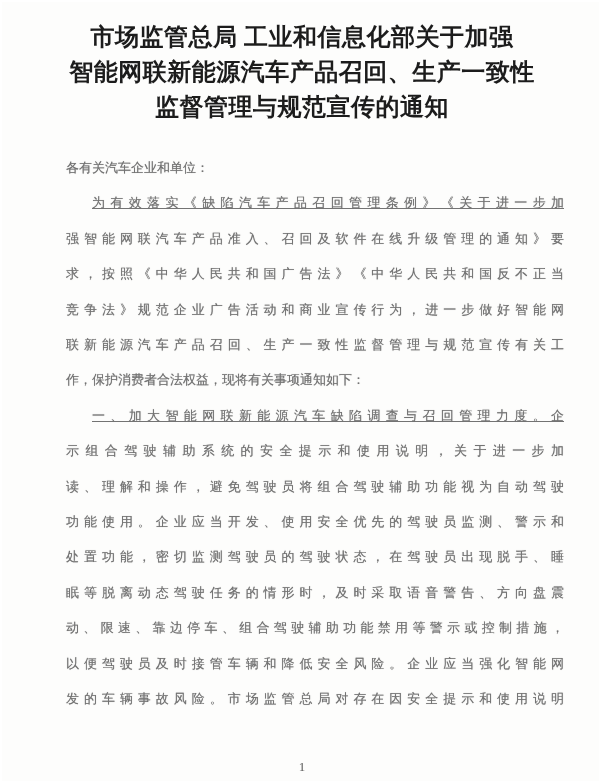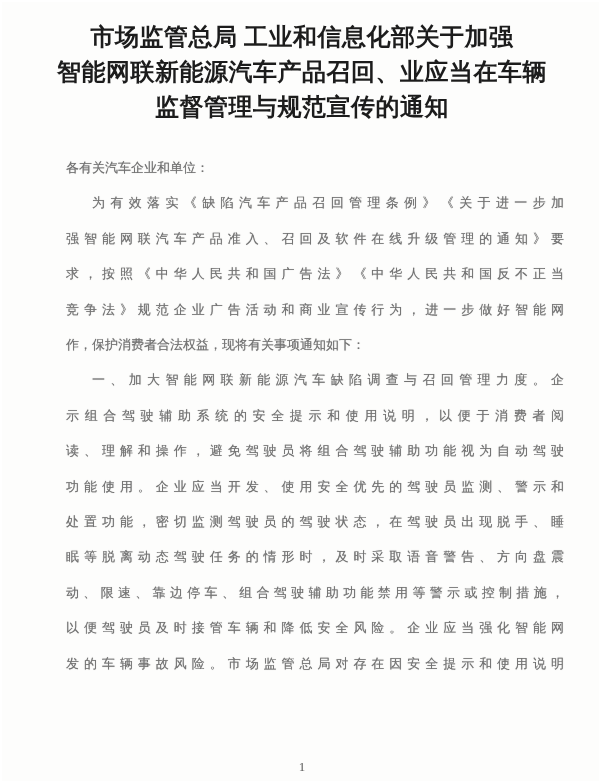--- a/index.html
+++ b/index.html
@@ -38,50 +38,51 @@
   }
   .body-line {
     text-align: justify;
     white-space: nowrap;
   }
   .body-line.fill {
     text-align: justify;
     text-align-last: justify;
     white-space: normal;
   }
-  .body-line.indent { text-indent: 2em; }
+  .body-line.indent { text-indent: 2em; text-decoration: underline; }
   .page-number {
     position: absolute;
     bottom: 7px;
     left: 0;
     width: 600px;
     text-align: center;
     font-size: 13px;
     color: #5a5a5a;
   }
 </style>
 </head>
 <body>
 
 <div class="page">
   <h1 class="title">
     <span class="title-line">市场监管总局 工业和信息化部关于加强</span>
-    <span class="title-line">智能网联新能源汽车产品召回、业应当在车辆</span>
+    <span class="title-line">智能网联新能源汽车产品召回、生产一致性</span>
     <span class="title-line">监督管理与规范宣传的通知</span>
   </h1>
 
   <div class="body-block" id="body-block">
       <div class="body-line">各有关汽车企业和单位：</div>
       <div class="body-line fill indent">为有效落实《缺陷汽车产品召回管理条例》《关于进一步加</div>
       <div class="body-line fill">强智能网联汽车产品准入、召回及软件在线升级管理的通知》要</div>
       <div class="body-line fill">求，按照《中华人民共和国广告法》《中华人民共和国反不正当</div>
       <div class="body-line fill">竞争法》规范企业广告活动和商业宣传行为，进一步做好智能网</div>
+      <div class="body-line fill">联新能源汽车产品召回、生产一致性监督管理与规范宣传有关工</div>
       <div class="body-line">作，保护消费者合法权益，现将有关事项通知如下：</div>
       <div class="body-line fill indent">一、加大智能网联新能源汽车缺陷调查与召回管理力度。企</div>
-      <div class="body-line fill">示组合驾驶辅助系统的安全提示和使用说明，以便于消费者阅</div>
+      <div class="body-line fill">示组合驾驶辅助系统的安全提示和使用说明，关于进一步加</div>
       <div class="body-line fill">读、理解和操作，避免驾驶员将组合驾驶辅助功能视为自动驾驶</div>
       <div class="body-line fill">功能使用。企业应当开发、使用安全优先的驾驶员监测、警示和</div>
       <div class="body-line fill">处置功能，密切监测驾驶员的驾驶状态，在驾驶员出现脱手、睡</div>
       <div class="body-line fill">眠等脱离动态驾驶任务的情形时，及时采取语音警告、方向盘震</div>
       <div class="body-line fill">动、限速、靠边停车、组合驾驶辅助功能禁用等警示或控制措施，</div>
       <div class="body-line fill">以便驾驶员及时接管车辆和降低安全风险。企业应当强化智能网</div>
       <div class="body-line fill">发的车辆事故风险。市场监管总局对存在因安全提示和使用说明</div>
     </div>
 
   <div class="page-number">1</div>

